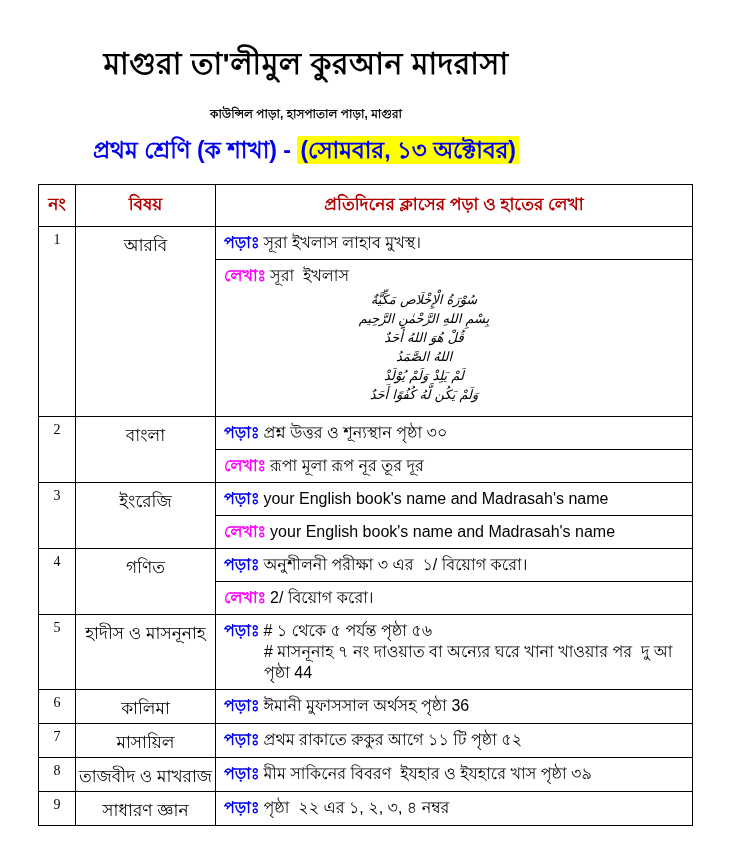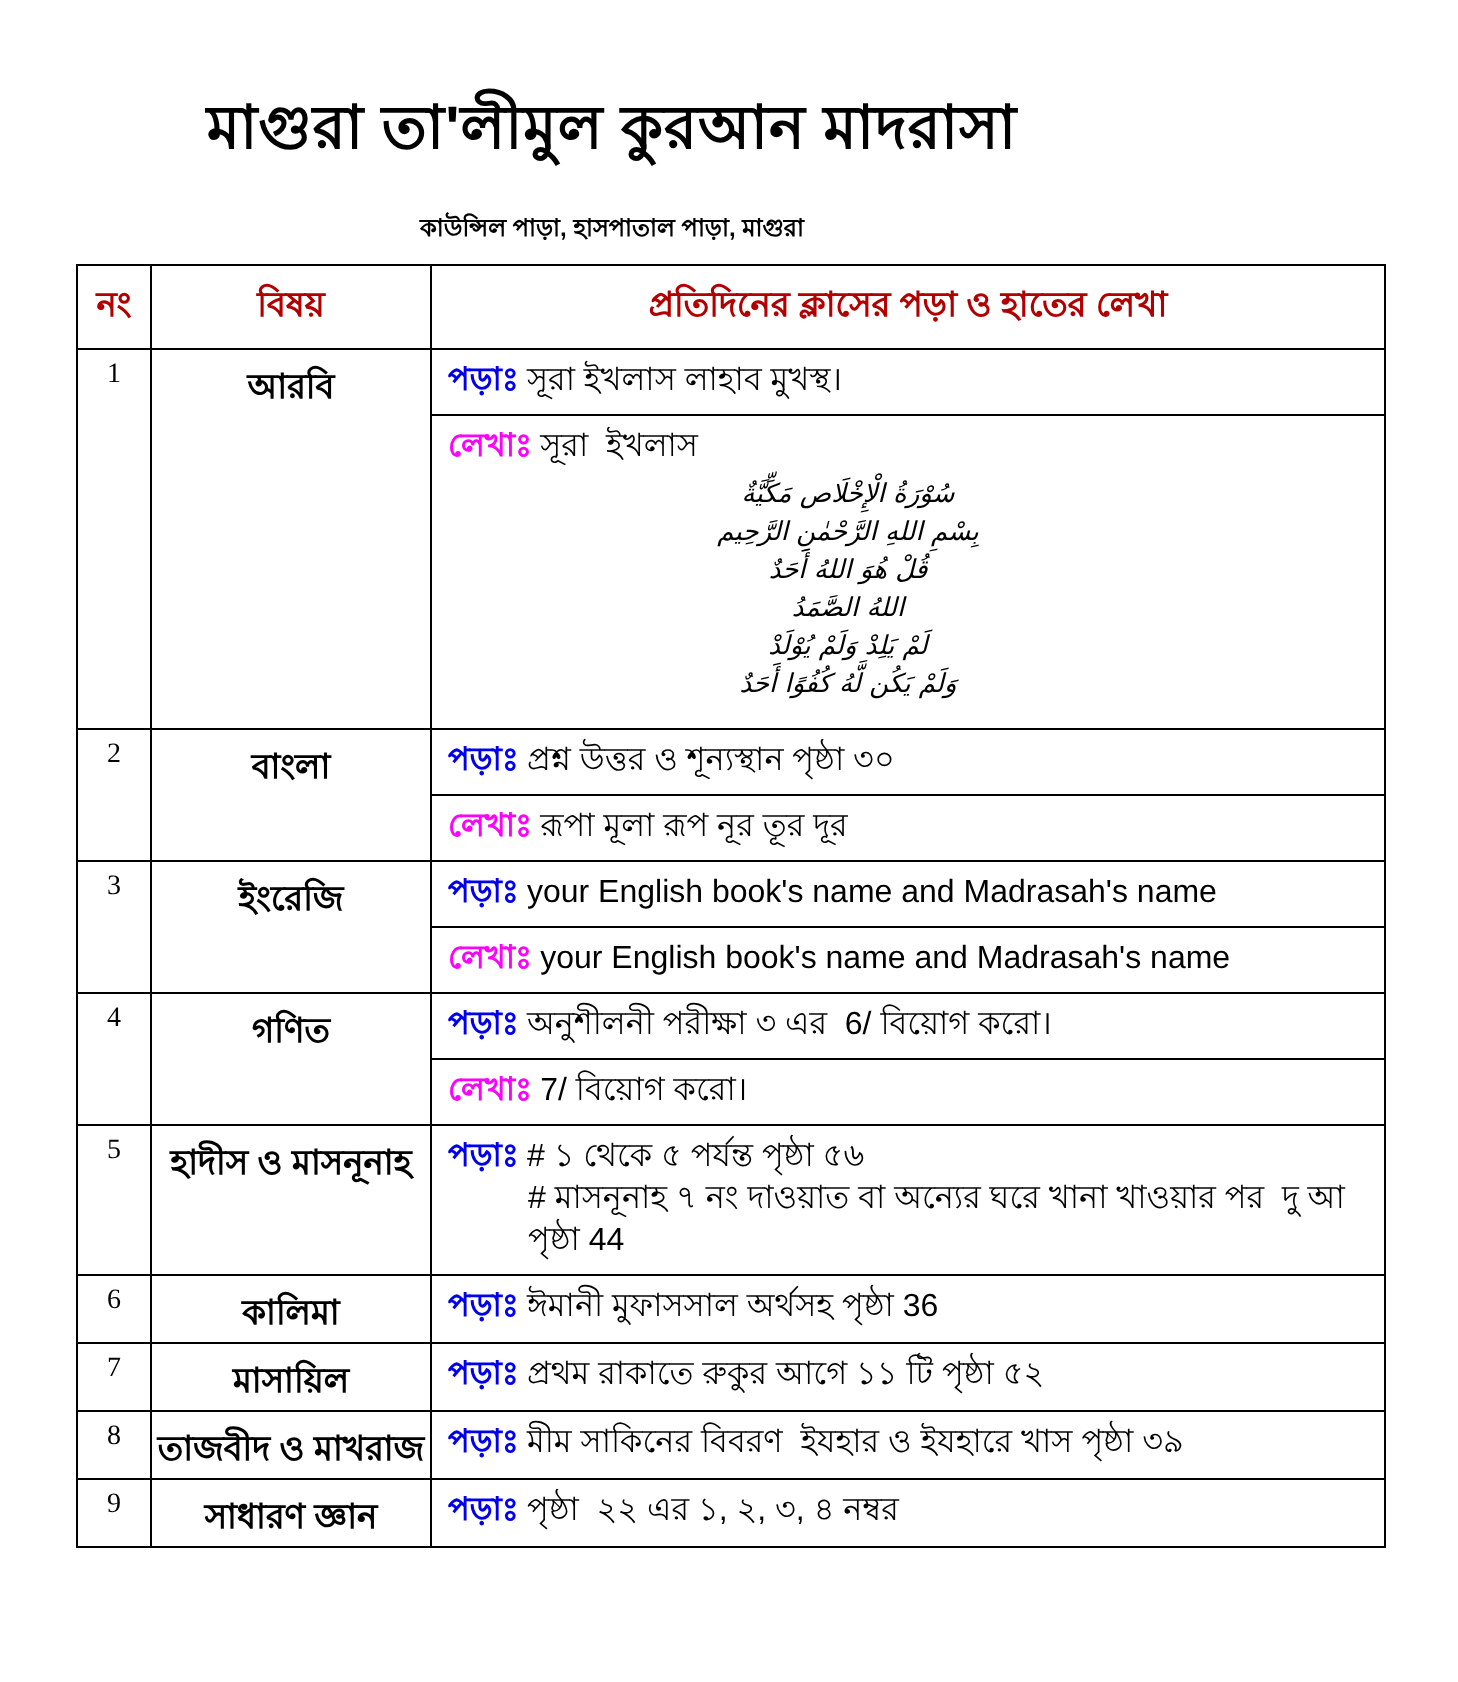--- a/index.html
+++ b/index.html
@@ -64,21 +64,21 @@
     text-align:center;
   }
   td.no-cell{
     text-align:center;
     font-size:14px;
     padding-top:5px;
     font-family:"Liberation Serif","DejaVu Serif",serif;
   }
   td.subject-cell{
     text-align:center;
-    font-weight:bold;
+    font-weight:normal;
     font-size:17px;
     padding-top:5px;
   }
   td.content-cell{
     font-size:16px;
     padding:5px 8px 6px 8px;
     line-height:21px;
   }
   .lesson-line{ white-space:pre-wrap; }
   .lesson-line.indented{ padding-left:40px; }
@@ -97,20 +97,21 @@
   }
 </style>
 </head>
 <body>
 
 <div class="page">
 
   <div class="doc-header">
     <div class="doc-title">মাগুরা তা'লীমুল কুরআন মাদরাসা</div>
     <div class="doc-address">কাউন্সিল পাড়া, হাসপাতাল পাড়া, মাগুরা</div>
+    <div class="class-line"><span>প্রথম শ্রেণি (ক শাখা) - </span><span class="hl">(সোমবার, ১৩ অক্টোবর)</span></div>
   </div>
 
   <table class="lesson-table">
     <colgroup>
       <col class="c-no">
         <col class="c-subject">
         <col class="c-content">
     </colgroup>
     <thead>
       <tr>
@@ -161,26 +162,26 @@
         </tr>
         <tr>
           <td class="content-cell">
             <div class="lesson-line"><span class="lbl write">লেখাঃ</span><span>your English book's name and Madrasah's name</span></div>
           </td>
         </tr>
         <tr>
           <td class="no-cell" rowspan="2">4</td>
           <td class="subject-cell" rowspan="2">গণিত</td>
           <td class="content-cell">
-            <div class="lesson-line"><span class="lbl read">পড়াঃ</span><span>অনুশীলনী পরীক্ষা ৩ এর  6/ বিয়োগ করো।</span></div>
-          </td>
-        </tr>
-        <tr>
-          <td class="content-cell">
-            <div class="lesson-line"><span class="lbl write">লেখাঃ</span><span>7/ বিয়োগ করো।</span></div>
+            <div class="lesson-line"><span class="lbl read">পড়াঃ</span><span>অনুশীলনী পরীক্ষা ৩ এর  ১/ বিয়োগ করো।</span></div>
+          </td>
+        </tr>
+        <tr>
+          <td class="content-cell">
+            <div class="lesson-line"><span class="lbl write">লেখাঃ</span><span>2/ বিয়োগ করো।</span></div>
           </td>
         </tr>
         <tr>
           <td class="no-cell" rowspan="1">5</td>
           <td class="subject-cell" rowspan="1">হাদীস ও মাসনূনাহ</td>
           <td class="content-cell">
             <div class="lesson-line"><span class="lbl read">পড়াঃ</span><span># ১ থেকে ৫ পর্যন্ত পৃষ্ঠা ৫৬</span></div>
             <div class="lesson-line indented"># মাসনূনাহ ৭ নং দাওয়াত বা অন্যের ঘরে খানা খাওয়ার পর  দু আ পৃষ্ঠা 44</div>
           </td>
         </tr>

